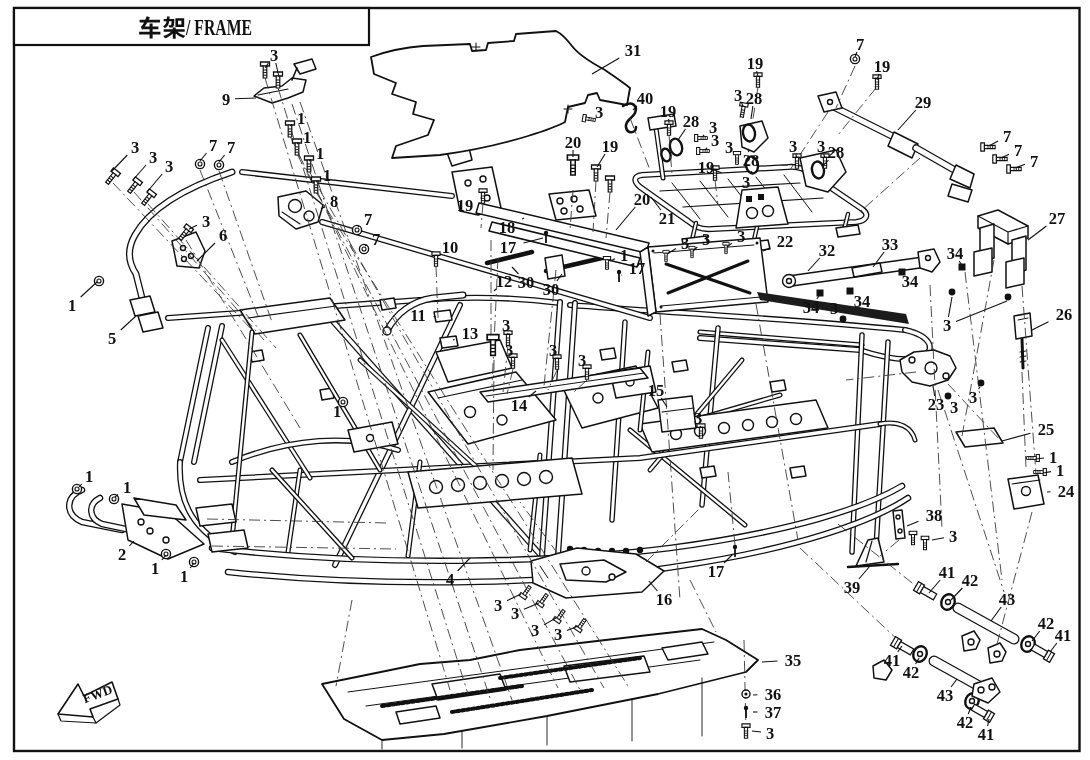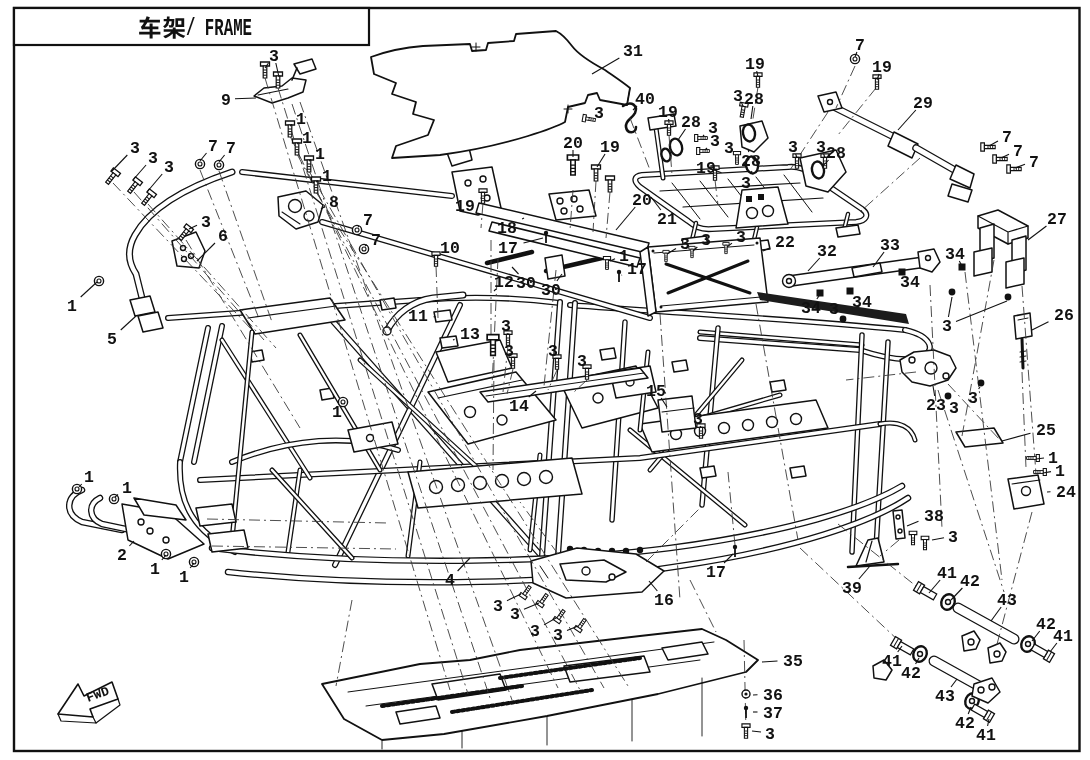--- a/index.html
+++ b/index.html
@@ -1,17 +1,17 @@
 <!DOCTYPE html>
 <html><head>
 <meta charset="utf-8">
 <style>
   html,body{margin:0;padding:0;background:#fff;}
   .stage{position:relative;width:1090px;height:760px;background:#ffffff;overflow:hidden;
-         font-family:Liberation Mono, monospace;border-radius:18px;}
+         font-family:Liberation Serif, serif;border-radius:18px;}
   svg{display:block}
   text{user-select:none}
 </style>
 </head>
 <body>
 
 <div class="stage">
 <svg id="art" width="1090" height="760" viewBox="0 0 1090 760" xmlns="http://www.w3.org/2000/svg">
   <rect x="0" y="0" width="1090" height="760" fill="#ffffff"></rect>
   <rect id="page-border" x="14" y="8" width="1065.5" height="743" fill="none" stroke="#111" stroke-width="2.4"></rect>

